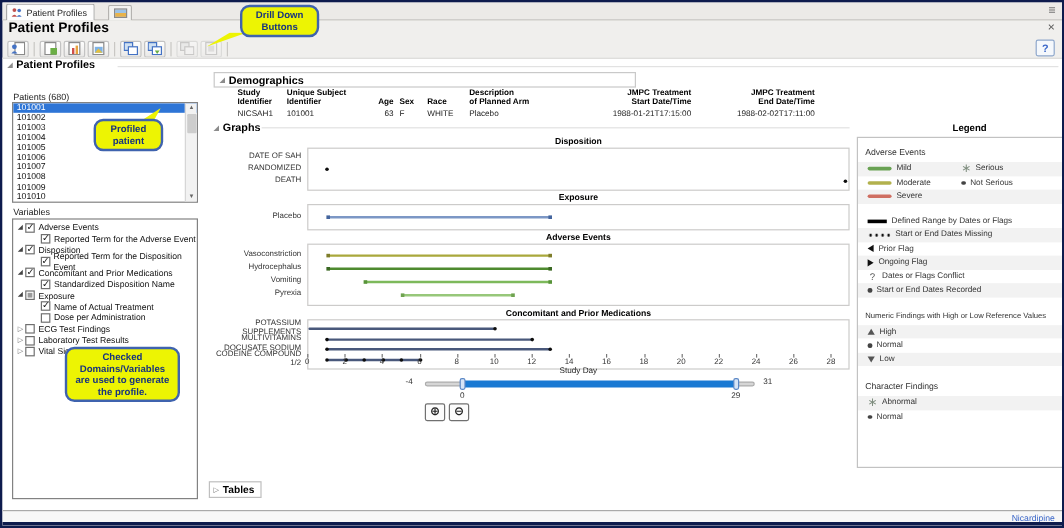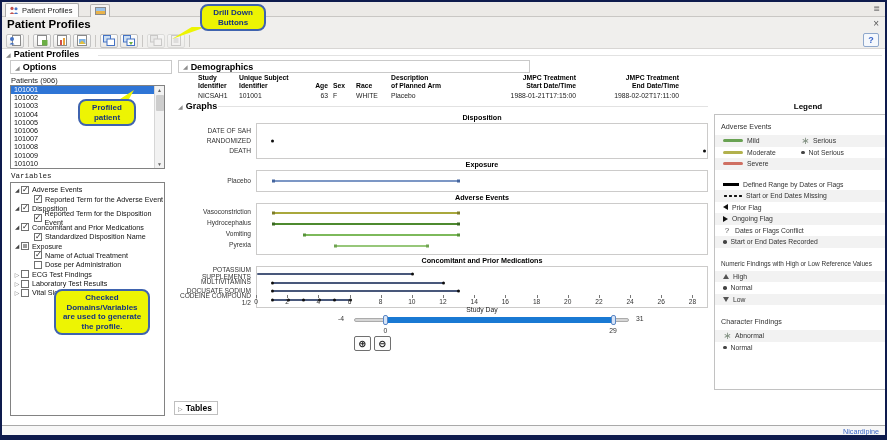--- a/index.html
+++ b/index.html
@@ -203,44 +203,40 @@
 
   <div class="content-bg"></div>
 
   <div class="ohdr" style="left:4px; top:47px;">
     <span class="otri">◢</span>
     <span>Patient Profiles</span>
   </div>
   <div class="rule" style="left:96px; top:53px; width:784px;"></div>
 
   <div class="options">
-    <div class="ohdr boxhdr" style="left:0; top:0; width:162px;">
-      <span class="otri">◢</span>
-      <span>Options</span>
-    </div>
-    <div class="opt-label" style="top:16px;">Patients (906)</div>
+    <div class="opt-label" style="top:16px;">Patients (680)</div>
     <div class="listbox" id="patients-list">
 
     <div class="litem sel">101001</div>
         <div class="litem">101002</div>
         <div class="litem">101003</div>
         <div class="litem">101004</div>
         <div class="litem">101005</div>
         <div class="litem">101006</div>
         <div class="litem">101007</div>
         <div class="litem">101008</div>
         <div class="litem">101009</div>
         <div class="litem">101010</div>
         <div class="lscroll">
         <span class="arr" style="top:1px;">▲</span>
         <div class="thumb"></div>
         <span class="arr" style="bottom:1px;">▼</span>
       </div>
       </div>
-    <div class="opt-label" style="top:112px;font-family:Liberation Mono, monospace;">Variables</div>
+    <div class="opt-label" style="top:112px;">Variables</div>
     <div class="treebox" id="variables-tree">
         <div class="titem" style="padding-left: 2px;">
           <span class="texp open">◢</span>
           <span class="cb on"></span>
           <span>Adverse Events</span>
         </div>
         <div class="titem" style="padding-left: 15px;">
           <span class="texp "></span>
           <span class="cb on"></span>
           <span>Reported Term for the Adverse Event</span>

